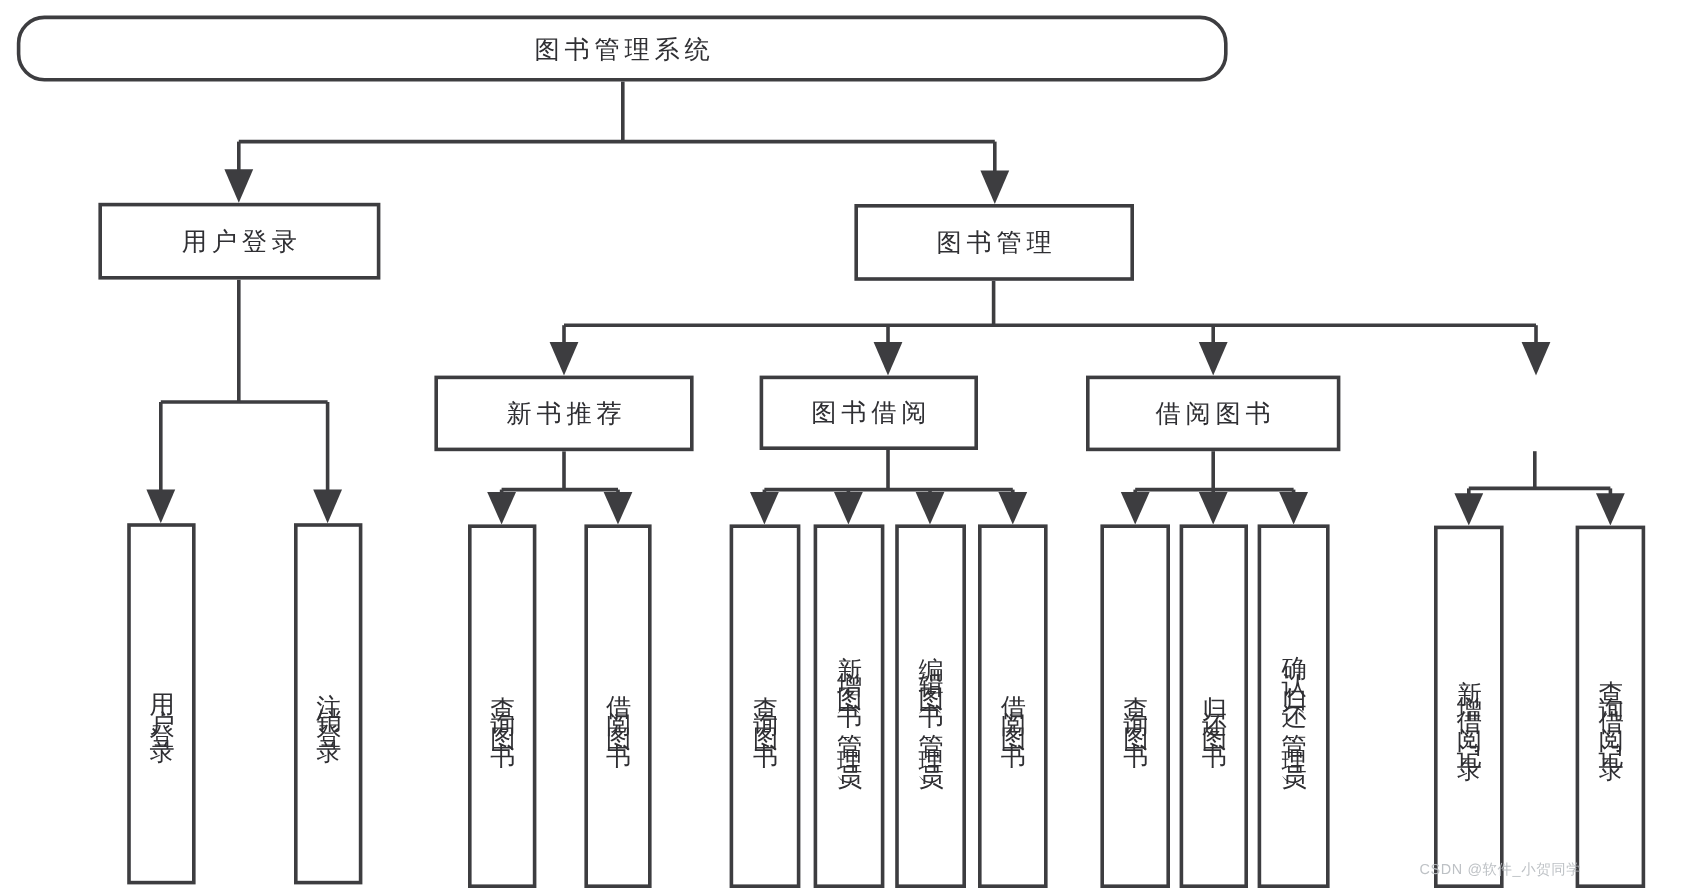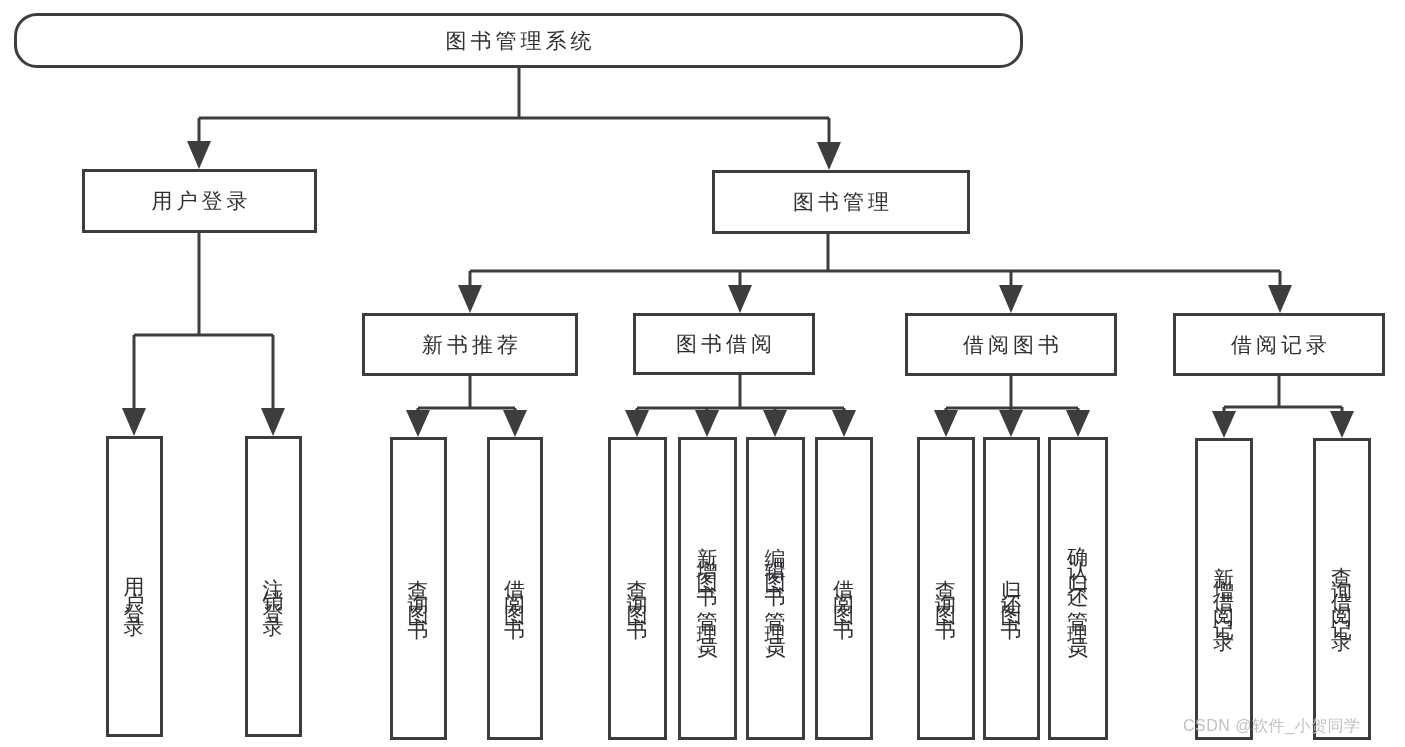--- a/index.html
+++ b/index.html
@@ -48,21 +48,21 @@
   .box.vert .vtext {
     writing-mode: vertical-rl;
     text-orientation: mixed;
     letter-spacing: 13px;
     line-height: 1;
   }
   .watermark {
     position: absolute;
     left: 1183px;
     top: 716px;
-    font-size: 16px;
+    font-size: 12px;
     letter-spacing: 0.5px;
     color: var(--watermark);
     opacity: 0.93;
     z-index: 10;
     white-space: nowrap;
   }
 </style>
 </head>
 <body>
 
@@ -137,36 +137,33 @@
     </g>
   </svg>
 
   <div class="box" style="left:14px; top:13px; width:1009px; height:55px;border-radius:23px;">
     <span>图书管理系统</span>
   </div>
 
   <div class="box" style="left:82px; top:169px; width:235px; height:64px;">
     <span>用户登录</span>
   </div>
-  <div class="box" style="left:712px; top:170px; width:258px; height:64px;">
+  <div class="box" style="left:712px; top:170px; width:233px; height:64px;">
     <span>图书管理</span>
   </div>
 
   <div class="box" style="left:362px; top:313px; width:216px; height:63px;text-align:center;">
     <span>新书推荐</span>
   </div>
   <div class="box" style="left:633px; top:313px; width:182px; height:62px;">
     <span>图书借阅</span>
   </div>
   <div class="box" style="left:905px; top:313px; width:212px; height:63px;">
     <span>借阅图书</span>
   </div>
-  <div class="box" style="left:1173px; top:313px; width:212px; height:63px;">
-    <span>借阅记录</span>
-  </div>
 
   <div class="box vert" style="left:106px; top:436px; width:57px; height:301px;">
     <span class="vtext">用户登录</span>
   </div>
   <div class="box vert" style="left:245px; top:436px; width:57px; height:301px;">
     <span class="vtext">注销登录</span>
   </div>
 
   <div class="box vert" style="left:390px; top:437px; width:57px; height:303px;">
     <span class="vtext">查询图书</span>

